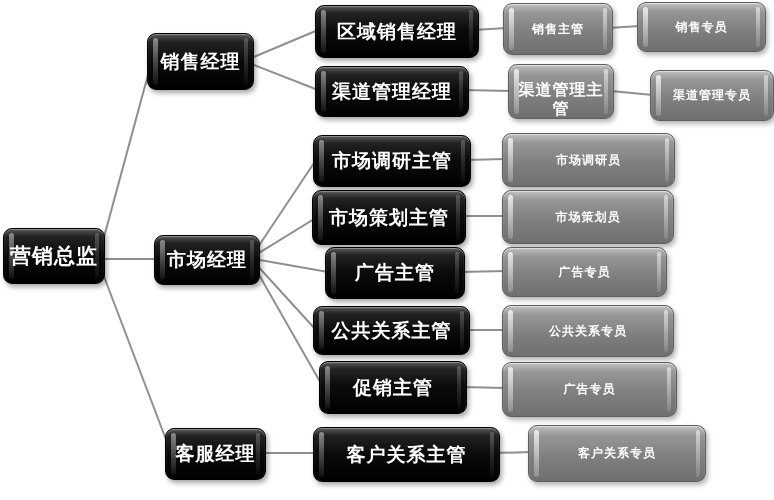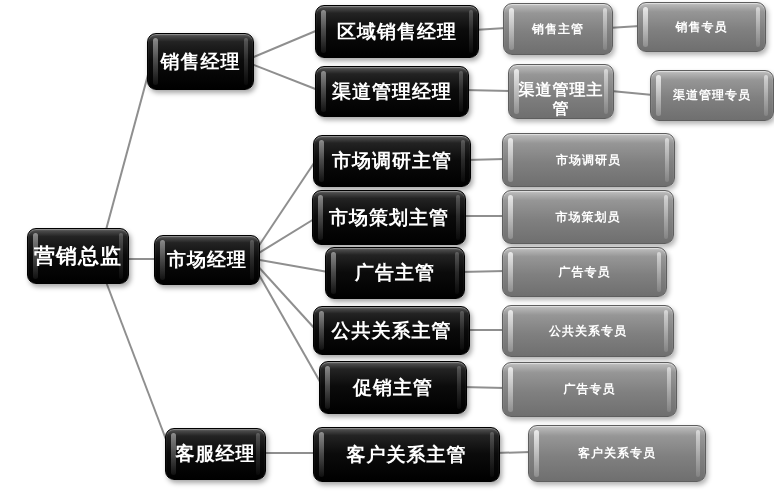--- a/index.html
+++ b/index.html
@@ -28,21 +28,21 @@
   }
   .node.black::before{background:linear-gradient(180deg,rgba(255,255,255,0.45),rgba(255,255,255,0.06));}
   .node.black::after{background:linear-gradient(180deg,rgba(255,255,255,0.22),rgba(255,255,255,0.03));}
   .node.gray{
     background:linear-gradient(180deg,#bfbfbf 0%,#969696 18%,#808080 55%,#6f6f6f 100%);
     border:1px solid #5e5e5e;
     box-shadow:2px 3px 5px rgba(0,0,0,0.3), inset 0 1px 1px rgba(255,255,255,0.55);
   }
   .node.gray::before{background:linear-gradient(180deg,rgba(255,255,255,0.75),rgba(255,255,255,0.2));}
   .node.gray::after{background:linear-gradient(180deg,rgba(255,255,255,0.55),rgba(255,255,255,0.12));}
-  .lv1{font-size:21px;margin-left:24px;}
+  .lv1{font-size:21px;}
   .lv2{font-size:19px;}
   .lv3{font-size:19px;}
   .lv4{font-size:12px;}
   .node.wrap{white-space:normal;line-height:1.2;font-size:16px;padding:0 6px;box-sizing:border-box;align-items:flex-end;}
   .lbl{position:relative;z-index:3;}
 </style>
 </head>
 <body style="background: rgb(255, 255, 255);">
 
 <div class="canvas">

